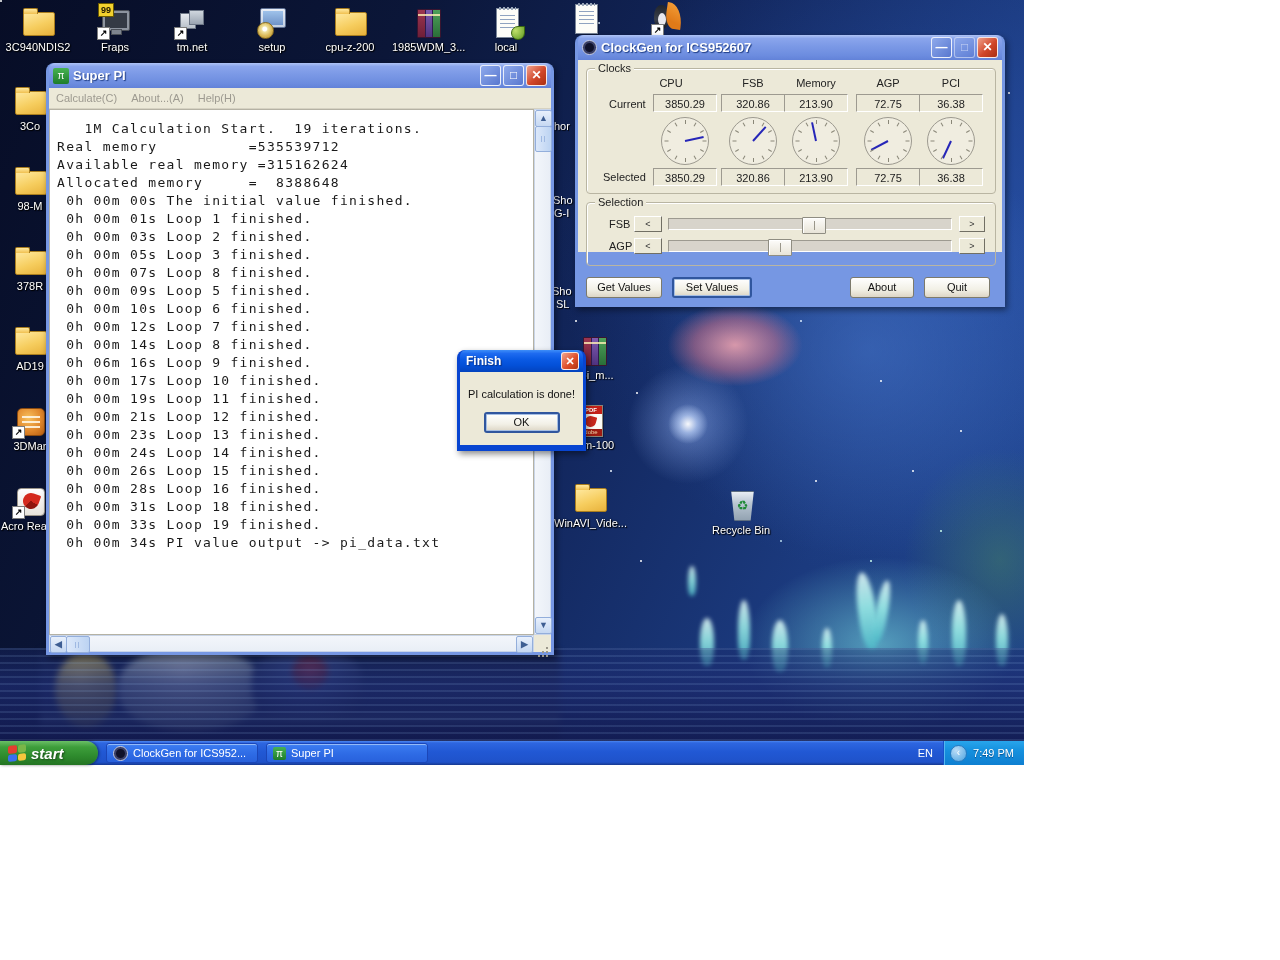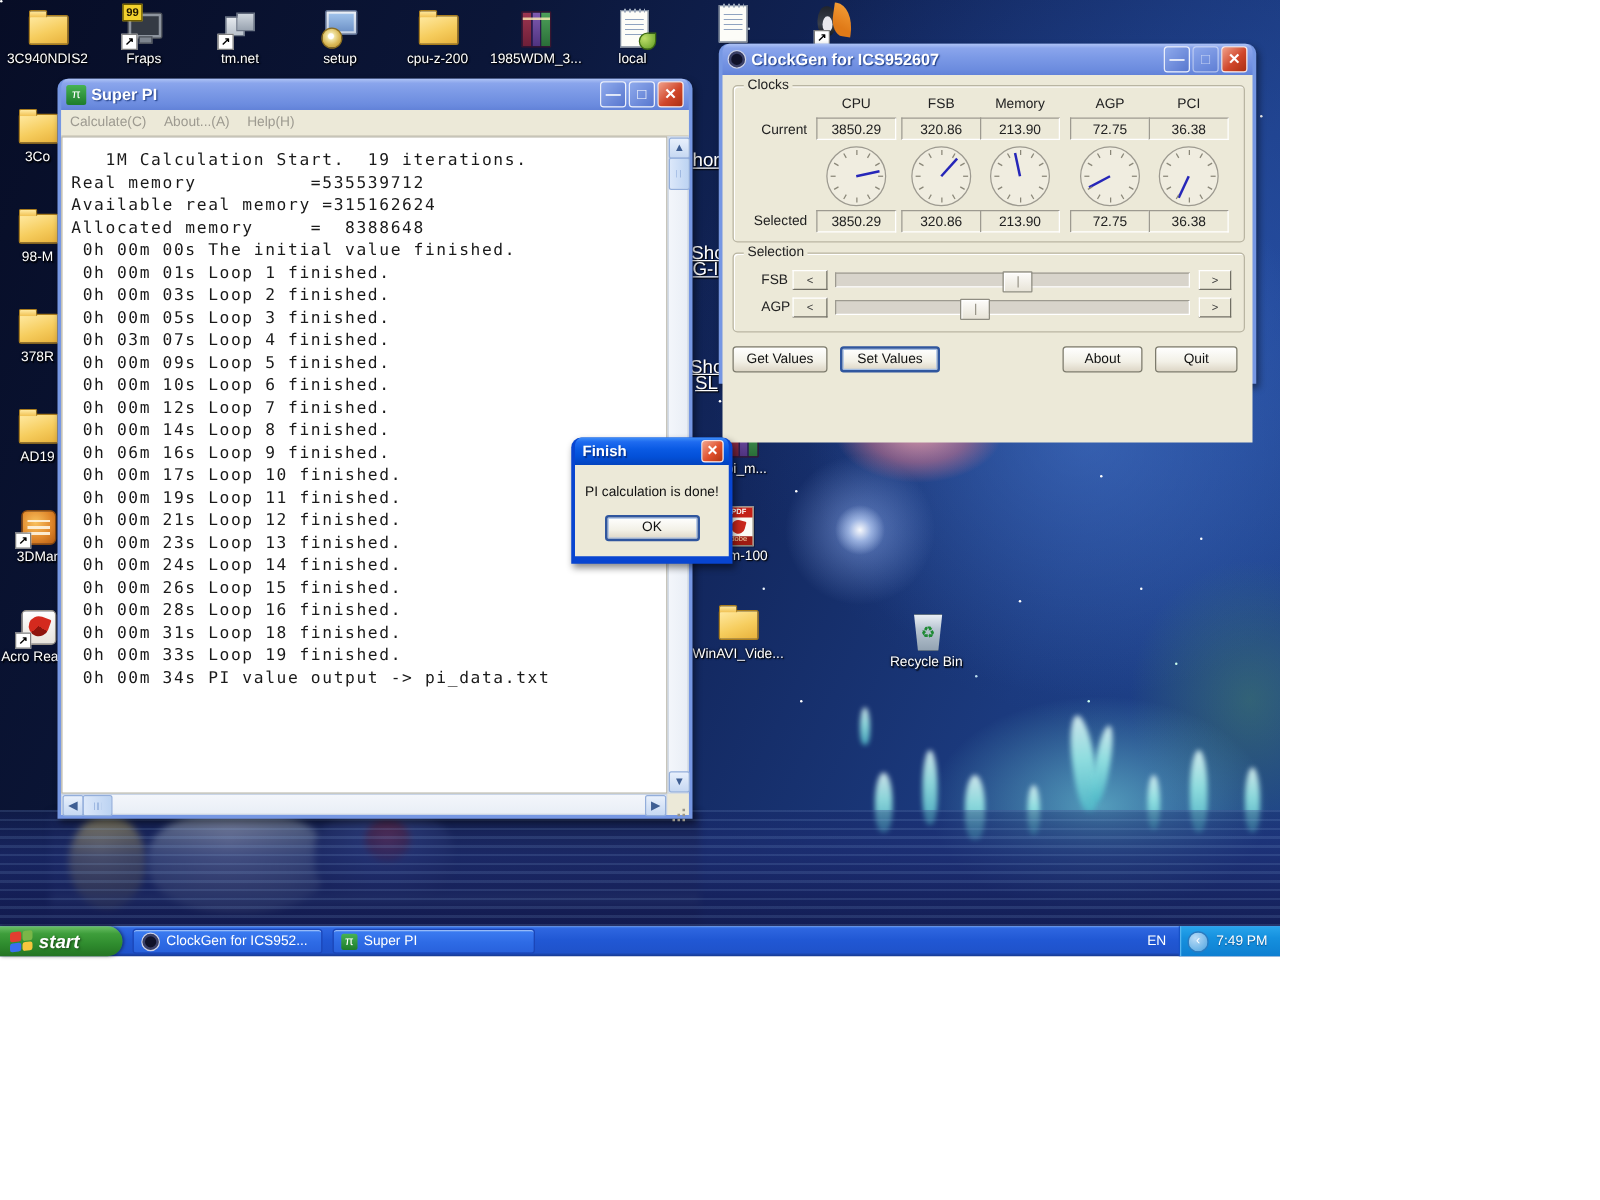--- a/index.html
+++ b/index.html
@@ -82,21 +82,21 @@
     border:1px solid #9a948a;}
   .ic-acro::before{content:"";position:absolute;left:5px;top:4px;width:16px;height:16px;border-radius:70% 10% 70% 70%;
     background:conic-gradient(from 210deg,#d42a1e 0 70%,#8f150d 70% 100%);transform:rotate(20deg);}
   .ic-pdf{position:absolute;left:6px;top:1px;width:22px;height:30px;background:#fbfbf6;border:1px solid #8a8478;box-shadow:1px 1px 0 rgba(0,0,0,.3);}
   .ic-pdf .t{position:absolute;left:0;right:0;top:0;height:8px;background:#c42017;color:#fff;font-size:6px;font-weight:bold;line-height:8px;text-align:center;}
   .ic-pdf .s{position:absolute;left:5px;top:10px;width:11px;height:11px;border-radius:65% 10% 65% 65%;background:#c8281c;transform:rotate(15deg);}
   .ic-pdf .b{position:absolute;left:0;right:0;bottom:0;height:7px;background:#9e1b12;color:#f6d9ae;font-size:6px;line-height:7px;text-align:center;}
   .ic-bin{position:absolute;left:5px;top:2px;width:25px;height:28px;clip-path:polygon(8% 0,92% 0,80% 100%,20% 100%);
     background:linear-gradient(180deg,#e9eef4 0%,#b9c6d2 40%,#93a3b2 100%);border:1px solid #5f6f80;}
   .ic-bin::after{content:"♻";position:absolute;left:0;right:0;top:6px;text-align:center;font-size:13px;color:#1e8a34;}
-  .frag{position:absolute;color:#fff;font-size:15px;text-shadow:1px 1px 1px #000;z-index:2;text-decoration:underline;}
+  .frag{position:absolute;color:#fff;font-size:11px;text-shadow:1px 1px 1px #000;z-index:2;}
   
   .xpwin{position:absolute;border-radius:8px 8px 0 0;padding:0 3px 3px 3px;box-shadow:2px 3px 6px rgba(0,0,0,.45);}
   .xpwin.inactive{background:#7697E3;}
   .xpwin.active{background:#0845D1;}
   .tbar{height:25px;display:flex;align-items:center;border-radius:6px 6px 0 0;padding:0 4px;}
   .inactive .tbar{background:linear-gradient(180deg,#AEC3F5 0%,#8AA5EC 14%,#7B99E6 45%,#6C8CDF 82%,#6282D8 100%);}
   .active .tbar{background:linear-gradient(180deg,#3E8EF8 0%,#1E6BF0 16%,#0A5AE4 42%,#0350D8 70%,#0343BE 100%);}
   .tbar .ttl{flex:1;color:#fff;font-weight:bold;font-size:13px;text-shadow:1px 1px 1px rgba(10,40,110,.8);
     overflow:hidden;white-space:nowrap;margin-left:4px;}
   .cbtn{width:21px;height:21px;margin-left:2px;border-radius:3px;border:1px solid rgba(255,255,255,.85);
@@ -347,25 +347,25 @@
   </div>
 
   <div class="xpwin inactive" style="left:575px;top:35px;width:430px;height:272px;z-index:10;box-sizing:border-box;">
     <div class="tbar">
       <div class="mini-clockgen"></div>
       <div class="ttl">ClockGen for ICS952607</div>
       <div class="cbtn min">—</div>
       <div class="cbtn max disabled">□</div>
       <div class="cbtn close">✕</div>
     </div>
-    <div class="winbody" style="height:294px;padding-left:15px;">
+    <div class="winbody" style="height:192px;padding-left:15px;">
 
       <div class="group" style="left:8px;top:8px;width:408px;height:124px;">
         <div class="legend">Clocks</div>
-        <div class="cg-head" style="left:66px;top:8px;">CPU</div>
+        <div class="cg-head" style="left:52px;top:8px;">CPU</div>
         <div class="cg-head" style="left:134px;top:8px;">FSB</div>
         <div class="cg-head" style="left:197px;top:8px;">Memory</div>
         <div class="cg-head" style="left:269px;top:8px;">AGP</div>
         <div class="cg-head" style="left:332px;top:8px;">PCI</div>
         <div class="cg-rowlbl" style="left:22px;top:29px;">Current</div>
         <div class="vbox" style="left:66px;top:25px;">3850.29</div>
         <div class="vbox" style="left:134px;top:25px;">320.86</div>
         <div class="vbox" style="left:197px;top:25px;">213.90</div>
         <div class="vbox" style="left:269px;top:25px;">72.75</div>
         <div class="vbox" style="left:332px;top:25px;">36.38</div>
@@ -495,21 +495,21 @@
       <div class="spclient">
         <div class="sptext">
             <div class="tline">   1M Calculation Start.  19 iterations.</div>
             <div class="tline">Real memory          =535539712</div>
             <div class="tline">Available real memory =315162624</div>
             <div class="tline">Allocated memory     =  8388648</div>
             <div class="tline"> 0h 00m 00s The initial value finished.</div>
             <div class="tline"> 0h 00m 01s Loop 1 finished.</div>
             <div class="tline"> 0h 00m 03s Loop 2 finished.</div>
             <div class="tline"> 0h 00m 05s Loop 3 finished.</div>
-            <div class="tline"> 0h 03m 07s Loop 4 finished.</div>
+            <div class="tline"> 0h 00m 07s Loop 8 finished.</div>
             <div class="tline"> 0h 00m 09s Loop 5 finished.</div>
             <div class="tline"> 0h 00m 10s Loop 6 finished.</div>
             <div class="tline"> 0h 00m 12s Loop 7 finished.</div>
             <div class="tline"> 0h 00m 14s Loop 8 finished.</div>
             <div class="tline"> 0h 06m 16s Loop 9 finished.</div>
             <div class="tline"> 0h 00m 17s Loop 10 finished.</div>
             <div class="tline"> 0h 00m 19s Loop 11 finished.</div>
             <div class="tline"> 0h 00m 21s Loop 12 finished.</div>
             <div class="tline"> 0h 00m 23s Loop 13 finished.</div>
             <div class="tline"> 0h 00m 24s Loop 14 finished.</div>

